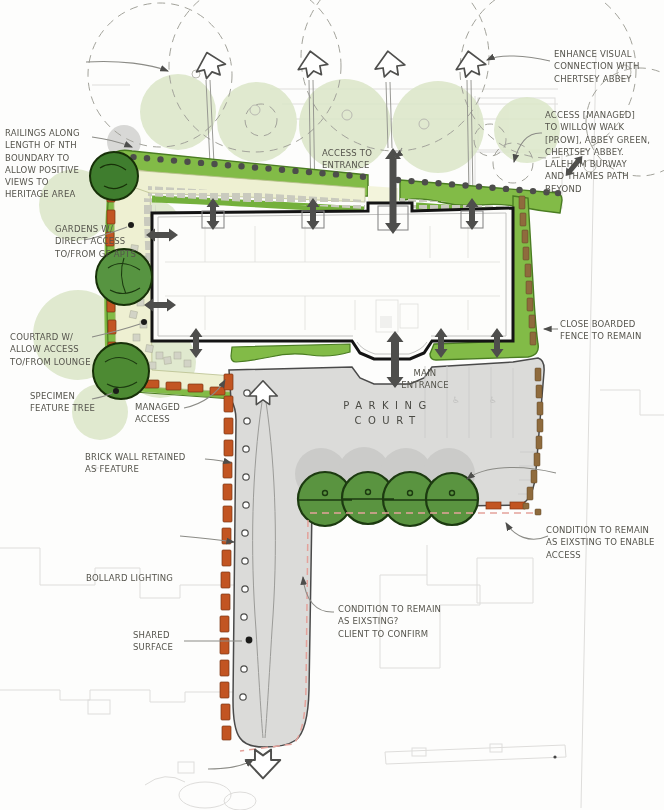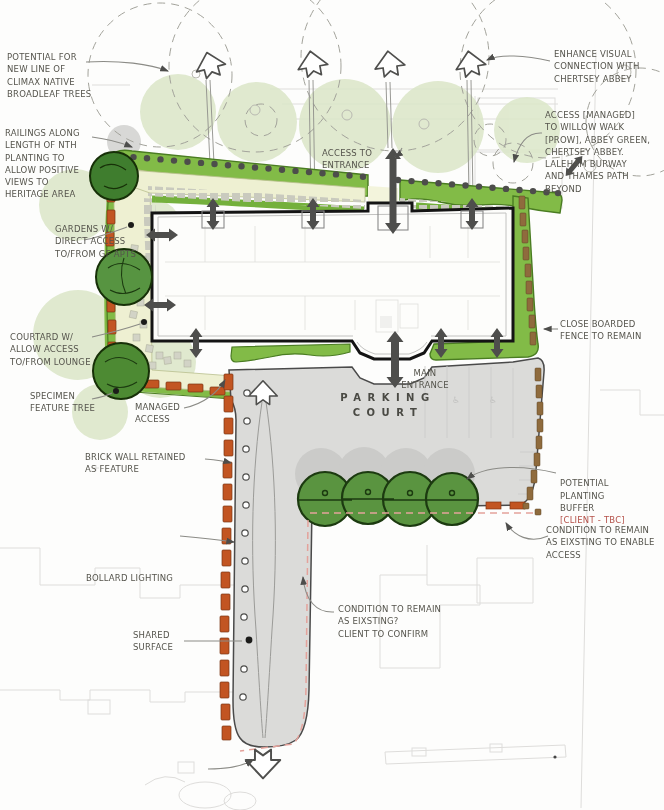--- a/index.html
+++ b/index.html
@@ -362,30 +362,26 @@
     <path d="M402,148 C400,152 398,155 395,157" marker-end="url(#ah)"></path>
     <g fill="#1c1c1a" stroke="none">
       <circle cx="131" cy="225" r="3"></circle>
           <circle cx="144" cy="322" r="3"></circle>
       <circle cx="116" cy="391" r="3"></circle>
           <circle cx="249" cy="640" r="3.4"></circle>
     </g>
   </g>
 </svg>
 
-<div class="ann" style="left:7px;top:51px;">POTENTIAL FOR
-NEW LINE OF
-CLIMAX NATIVE
-BROADLEAF TREES</div>
 <div class="ann" style="left:554px;top:48px;">ENHANCE VISUAL
 CONNECTION WITH
 CHERTSEY ABBEY</div>
 <div class="ann" style="left:5px;top:127px;">RAILINGS ALONG
 LENGTH OF NTH
-PLANTING TO
+BOUNDARY TO
 ALLOW POSITIVE
 VIEWS TO
 HERITAGE AREA</div>
 <div class="ann" style="left:322px;top:147px;">ACCESS TO
 ENTRANCE</div>
 <div class="ann" style="left:545px;top:109px;">ACCESS [MANAGED]
 TO WILLOW WALK
 [PROW], ABBEY GREEN,
 CHERTSEY ABBEY.
 LALEHAM BURWAY
@@ -398,30 +394,24 @@
 ALLOW ACCESS
 TO/FROM LOUNGE</div>
 <div class="ann" style="left:560px;top:318px;">CLOSE BOARDED
 FENCE TO REMAIN</div>
 <div class="ann" style="left:30px;top:390px;">SPECIMEN
 FEATURE TREE</div>
 <div class="ann" style="left:135px;top:401px;">MANAGED
 ACCESS</div>
 <div class="ann center" style="left:390px;top:367px;width:70px;">MAIN
 ENTRANCE</div>
-<div class="ann wide center" style="left:323px;top:390px;width:130px;font-weight:bold;">PARKING
+<div class="ann wide center" style="left:323px;top:398px;width:130px;">PARKING
 COURT</div>
 <div class="ann" style="left:85px;top:451px;">BRICK WALL RETAINED
 AS FEATURE</div>
-<div class="ann" style="left:560px;top:465px;">
-  <span>POTENTIAL
-PLANTING
-BUFFER</span>
-  <span class="red">[CLIENT - TBC]</span>
-</div>
 <div class="ann" style="left:86px;top:528px;margin-top:44px;">BOLLARD LIGHTING</div>
 <div class="ann" style="left:546px;top:524px;">CONDITION TO REMAIN
 AS EIXSTING TO ENABLE
 ACCESS</div>
 <div class="ann" style="left:338px;top:603px;">CONDITION TO REMAIN
 AS EIXSTING?
 CLIENT TO CONFIRM</div>
 <div class="ann" style="left:133px;top:629px;">SHARED
 SURFACE</div>
 

